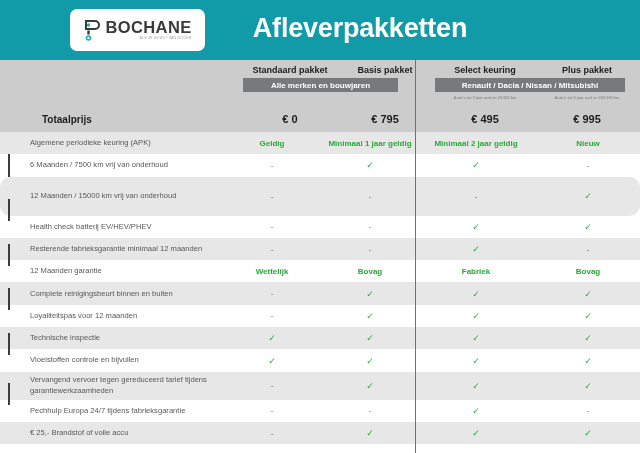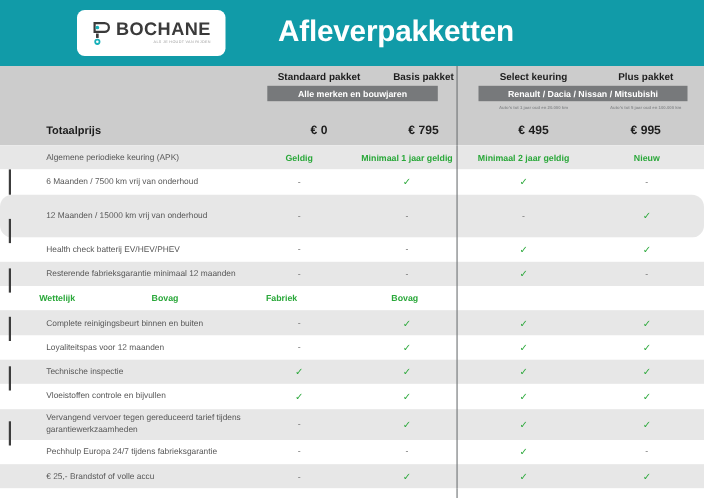--- a/index.html
+++ b/index.html
@@ -180,21 +180,21 @@
   .row {
     position: relative;
     display: flex;
     align-items: center;
     box-sizing: border-box;
     background: #ffffff;
   }
   .row.alt { background: #e7e7e7; }
   .row .label {
     width: 220px;
-    padding-left: 42px;
+    padding-left: 30px;
     font-size: 7.6px;
     color: #585858;
     box-sizing: border-box;
     line-height: 1.35;
   }
   .row .cell {
     width: 104px;
     text-align: center;
     font-size: 8px;
     font-weight: bold;
@@ -303,20 +303,21 @@
         <div class="cell c4"><span class="check">✓</span></div>
       </div>
       <div class="row alt" style="height: 22.3px;">
         <div class="label">Resterende fabrieksgarantie minimaal 12 maanden</div>
         <div class="cell c1"><span class="dash">-</span></div>
         <div class="cell c2"><span class="dash">-</span></div>
         <div class="cell c3"><span class="check">✓</span></div>
         <div class="cell c4"><span class="dash">-</span></div>
       </div>
       <div class="row" style="height: 22.3px;">
+        <div class="label">12 Maanden  garantie</div>
         <div class="cell c1"><span>Wettelijk</span></div>
         <div class="cell c2"><span>Bovag</span></div>
         <div class="cell c3"><span>Fabriek</span></div>
         <div class="cell c4"><span>Bovag</span></div>
       </div>
       <div class="row alt" style="height: 22.3px;">
         <div class="label">Complete reinigingsbeurt binnen en buiten</div>
         <div class="cell c1"><span class="dash">-</span></div>
         <div class="cell c2"><span class="check">✓</span></div>
         <div class="cell c3"><span class="check">✓</span></div>

